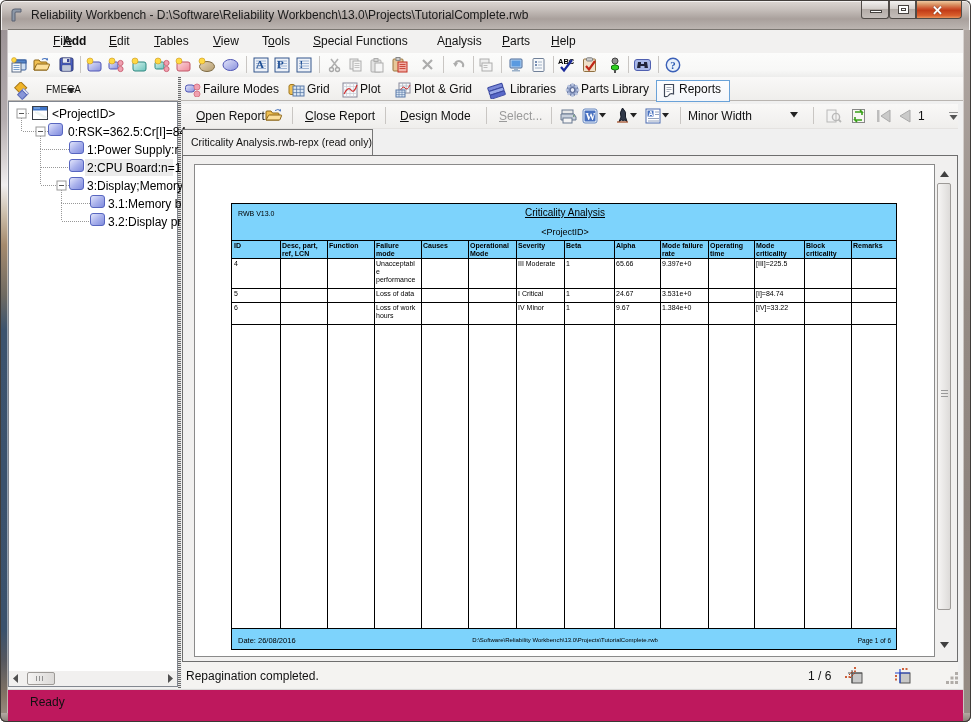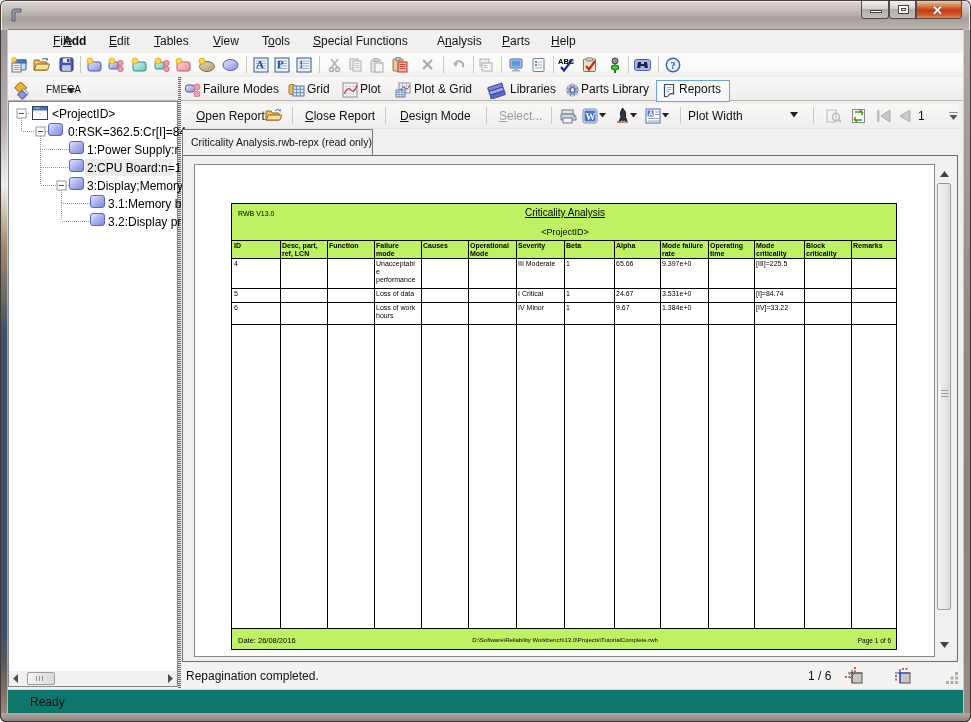--- a/index.html
+++ b/index.html
@@ -35,41 +35,42 @@
 
 #tree{left:8px;top:101px;width:170px;height:586px;background:#fff;border:1px solid #828790;}
 .trow{position:absolute;font-size:12px;color:#000;white-space:nowrap;}
 
 #rtb{left:182px;top:104px;width:776px;height:25px;background:linear-gradient(180deg,#f9f8f7,#efeeec);border-bottom:1px solid #e4e2e0;}
 #tabrow{left:182px;top:129px;width:776px;height:26px;background:#f0f0f0;}
 #tab{left:182px;top:129px;width:191px;height:26px;background:#f1f0ef;border:1px solid #777;border-bottom:none;}
 #rpanel{left:182px;top:155px;width:776px;height:507px;background:#f1f0ef;border:1px solid #6e6e6e;}
 #page{left:194px;top:164px;width:741px;height:493px;background:#fff;border:1px solid #8a8a8a;}
 #status{left:182px;top:662px;width:776px;height:26px;background:#f4f3f1;}
-#ready{left:8px;top:689px;width:955px;height:24px;background:#0f766e;border-top:1px solid #d9d7d5;}
-
-.yellow{background:#bef264;text-decoration:underline;}
+#ready{left:8px;top:689px;width:955px;height:32px;background:#be185d;border-top:1px solid #d9d7d5;}
+
+.yellow{background:#7dd3fc;text-decoration:underline;}
 .vl{position:absolute;top:0;bottom:0;width:1px;background:#000;}
 .hc{position:absolute;top:1px;font-size:7px;font-weight:bold;line-height:1.18;display:block;font-style:normal;}
 .dc{position:absolute;top:1px;font-size:7px;font-weight:normal;line-height:1.15;display:block;text-decoration:none;}
 .sbthumb{background:linear-gradient(90deg,#f4f3f2,#dcdad8);border:1px solid #9d9a97;border-radius:2px;}
 </style>
 </head>
 <body>
 <div id="win">
   <div id="client" class="abs"></div>
   <div id="titlebar" class="abs"></div>
   <div id="brdL" class="abs"></div>
   <div id="brdR" class="abs"></div>
   <div id="brdB" class="abs"></div>
   <div class="abs" style="left:8px;top:29px;width:955px;height:1px;background:#7a7671;"></div>
 
   <div id="titleicon" class="abs"><svg width="14" height="16">
         <path d="M2 14 L2 4 Q2 2 5 2 L11 2 L11 5 L6 5 Q5 5 5 6 L5 14 Z" fill="#8d98a8" stroke="#5a6272" stroke-width="1"></path>
       </svg></div>
+  <div id="titletext" class="abs">Reliability Workbench - D:\Software\Reliability Workbench\13.0\Projects\TutorialComplete.rwb</div>
   <div id="btnmin" class="abs capbtn inner">
       <div class="abs" style="left:8px;top:9px;width:12px;height:3px;background:#fdfdfd;border:1px solid #46423f;"></div>
     </div>
   <div id="btnmax" class="abs capbtn inner">
       <div class="abs" style="left:8px;top:4px;width:11px;height:9px;background:#fdfdfd;border:1px solid #46423f;box-shadow:inset 0 0 0 2px #fdfdfd, inset 0 0 0 3px #46423f;"></div>
     </div>
   <div id="btnclose" class="abs capbtn">
       <div class="abs" style="left:15px;top:2px;font-size:13px;font-weight:bold;color:#fff;text-shadow:0 0 1px #333;">✕</div>
     </div>
 
@@ -355,21 +356,21 @@
   <svg class="abs" style="left:645px;top:108px;" width="16" height="16">
       <rect x="1" y="1" width="14" height="14" fill="#fff" stroke="#4a6ab0"></rect>
       <rect x="2.5" y="2.5" width="6" height="6" fill="#4a72c0"></rect>
       <text x="3.6" y="8.4" font-size="6.5" font-weight="bold" fill="#fff">A</text>
       <path d="M10 4h4M10 6.5h4M3 10.5h11M3 13h11" stroke="#8898b8" stroke-width=".9"></path>
     </svg>
   <svg class="abs" style="left:662px;top:113px;" width="8" height="6">
       <path d="M0 0 L7 0 L3.5 4.5 Z" fill="#222"></path>
     </svg>
   <div class="tsep abs" style="left:680px;top:107px;"></div>
-  <div class="lbl abs" style="left:688px;top:109px;">Plot Width</div>
+  <div class="lbl abs" style="left:688px;top:109px;">Minor Width</div>
   <svg class="abs" style="left:790px;top:112px;" width="9" height="7">
       <path d="M0 0 L8 0 L4 5.5 Z" fill="#222"></path>
     </svg>
   <div class="tsep abs" style="left:813px;top:107px;"></div>
   <svg class="abs" style="left:825px;top:108px;" width="18" height="16" opacity=".65">
       <rect x="2" y="2" width="9" height="12" fill="#f4f4f4" stroke="#9a9a9a"></rect>
       <circle cx="11" cy="9" r="3.6" fill="none" stroke="#9a9a9a" stroke-width="1.4"></circle>
       <path d="M13.6 11.6 L16 14" stroke="#9a9a9a" stroke-width="1.8"></path>
     </svg>
   <svg class="abs" style="left:851px;top:108px;" width="15" height="16">

